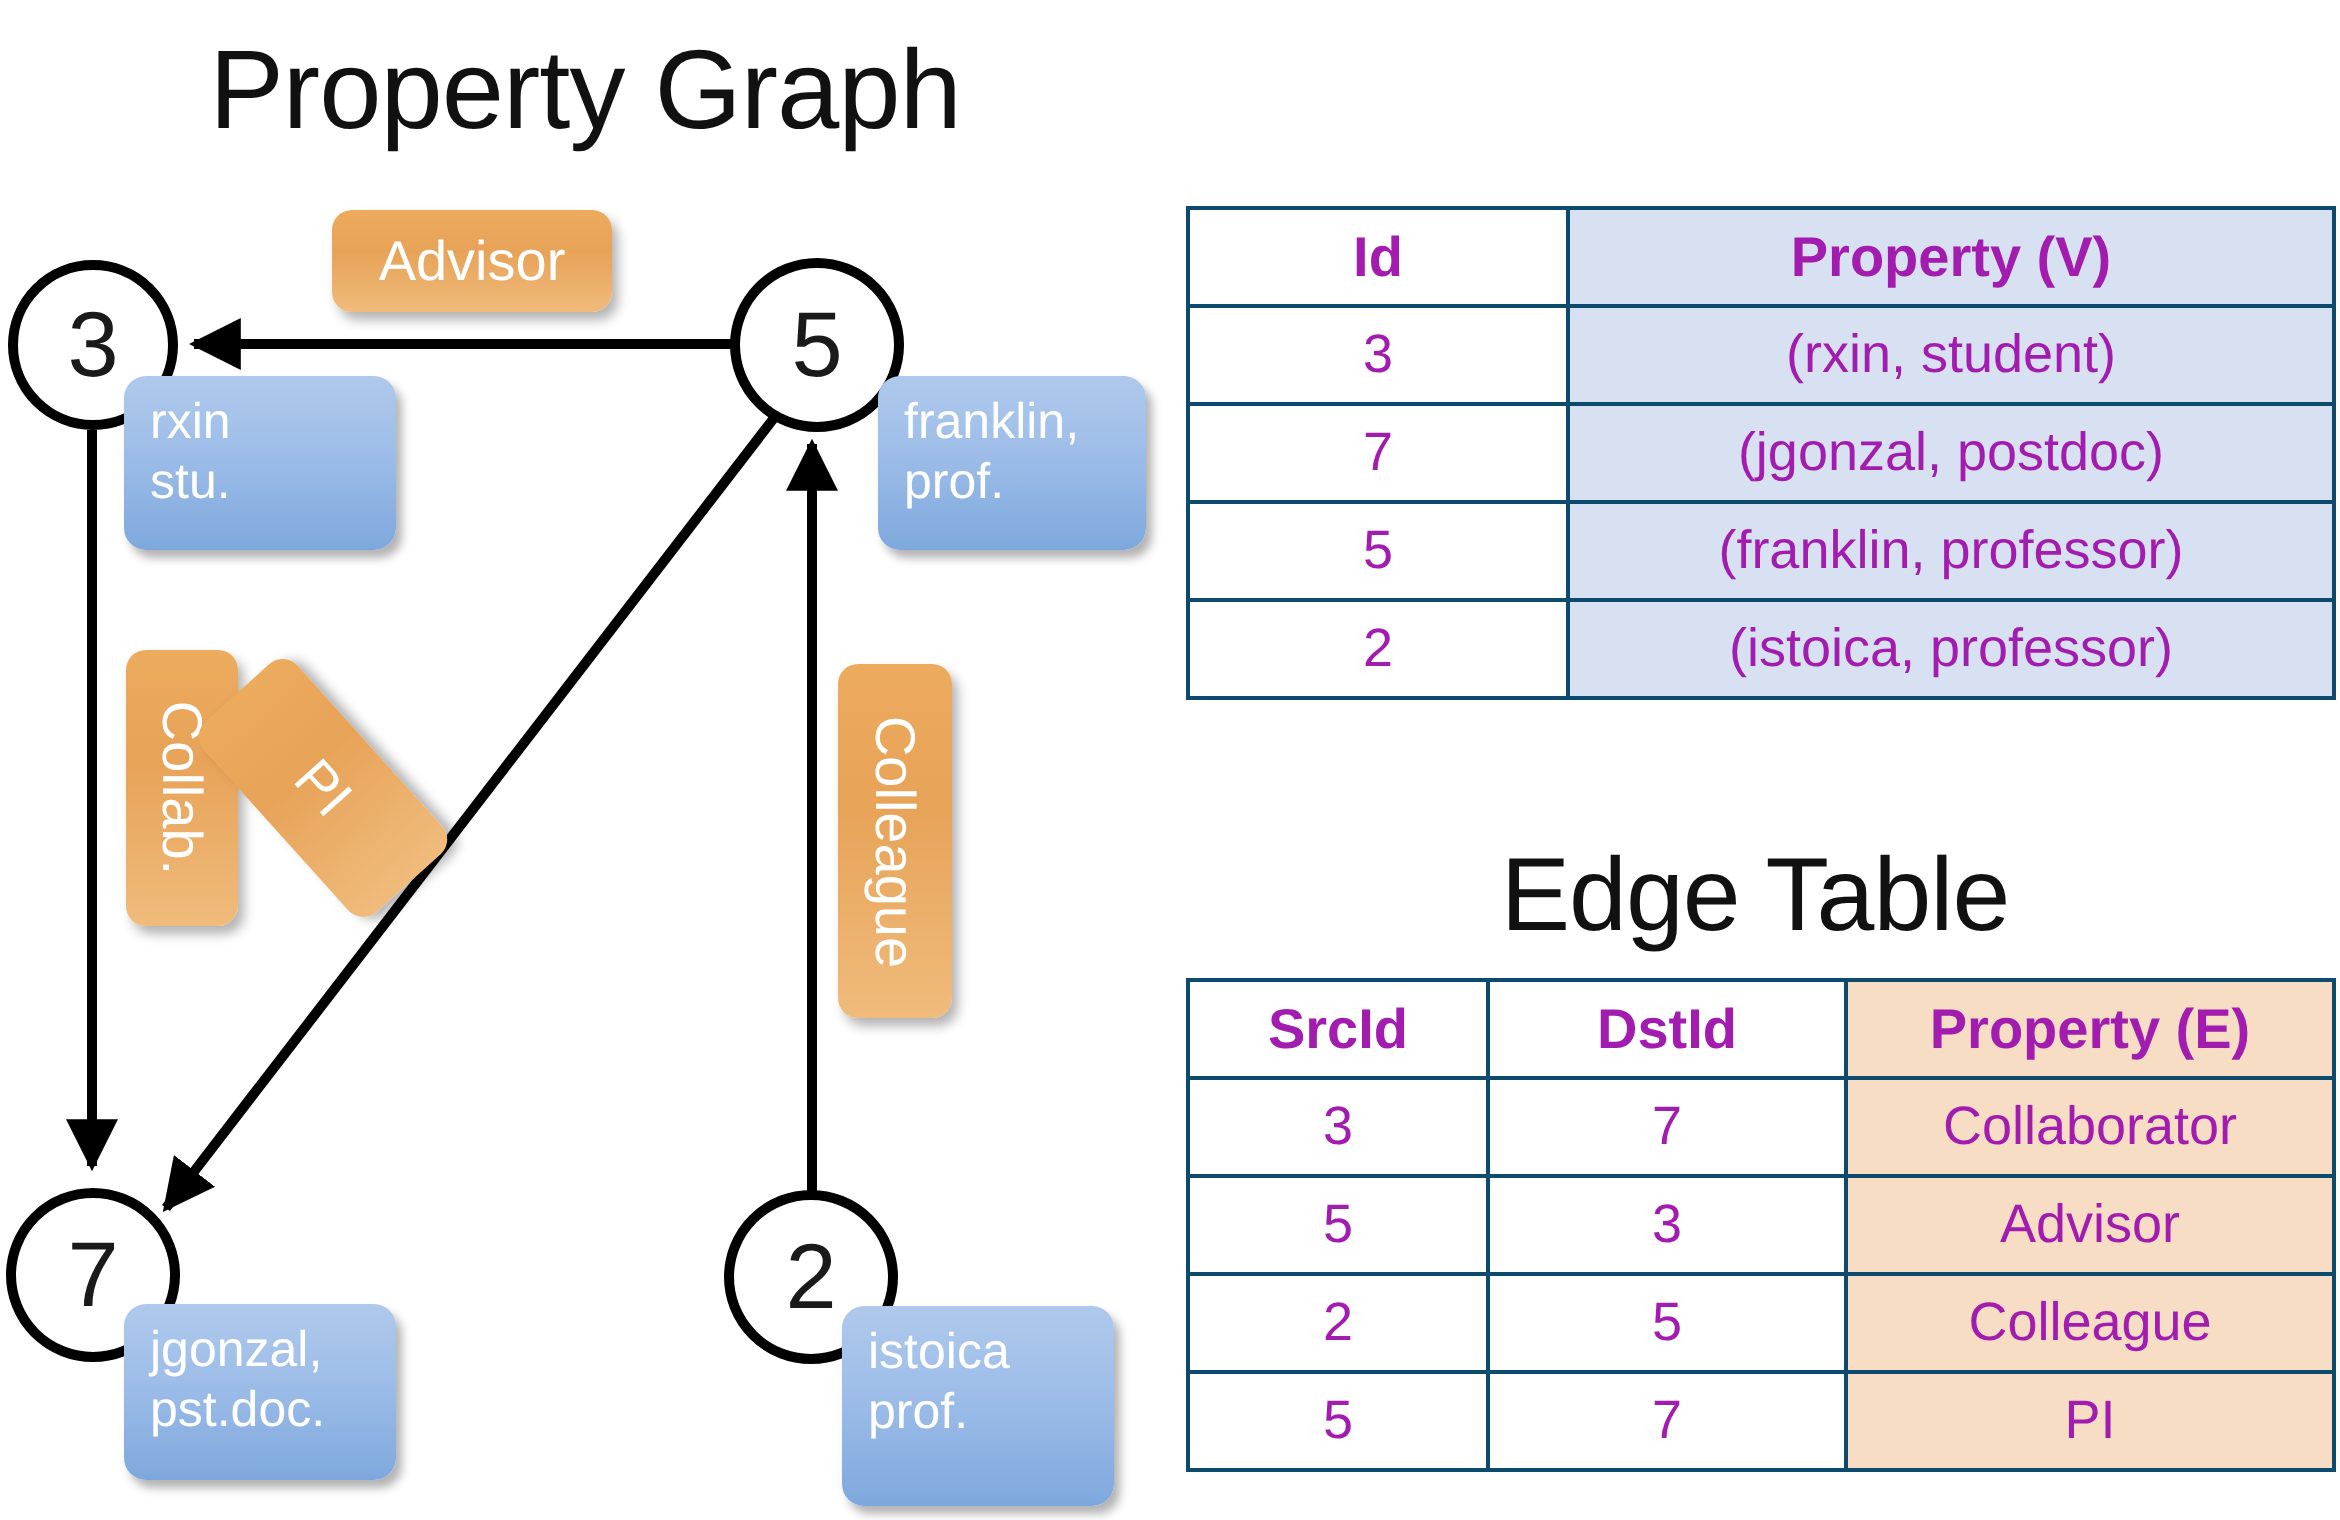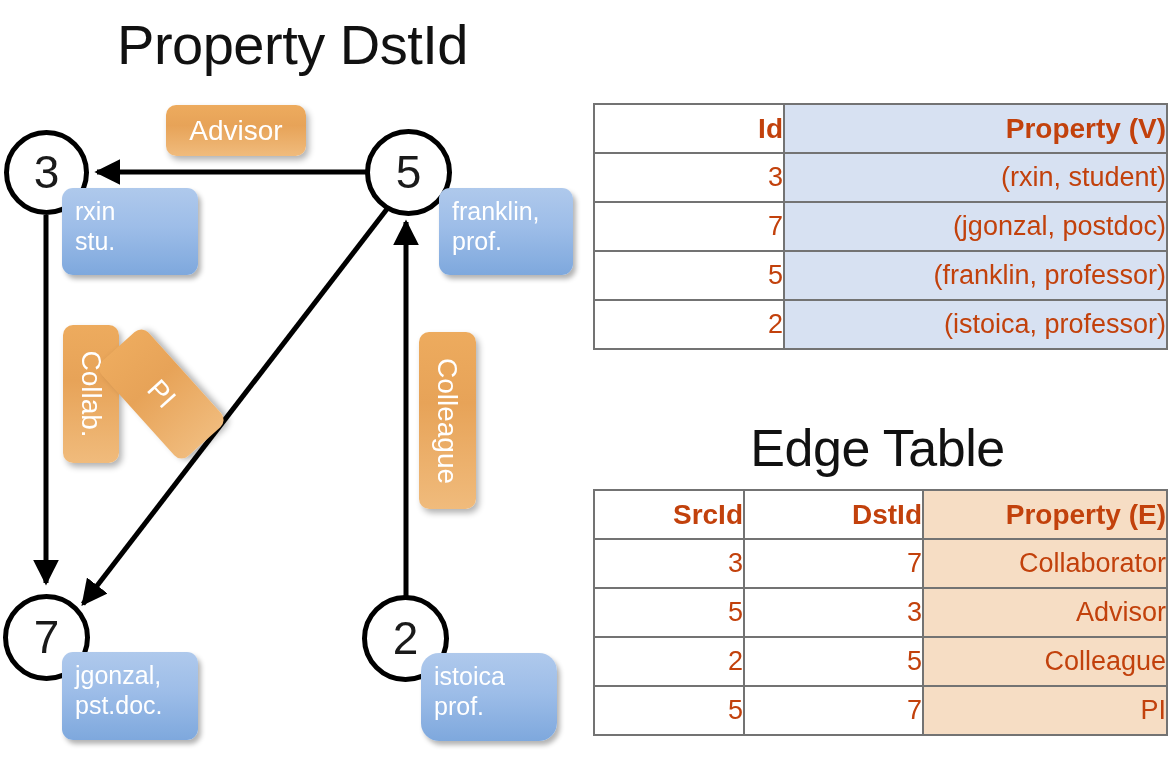--- a/index.html
+++ b/index.html
@@ -92,45 +92,45 @@
     display: block;
   }
 
   
   .tbl {
     position: absolute;
     border-collapse: collapse;
     table-layout: fixed;
   }
   .tbl td, .tbl th {
-    border: 2px solid #737373;
-    text-align: right;
+    border: 2px solid #0c4a6e;
+    text-align: center;
     font-weight: 400;
-    color: #c2410c;
+    color: #a21caf;
     padding: 0;
     height: 47px;
     font-size: 27px;
   }
   .tbl th { font-weight: bold; font-size: 28px; }
 
   #vertex-table { left: 593px; top: 103px; width: 575px; }
   #vertex-table .c-id   { width: 188px; background: #ffffff; }
   #vertex-table .c-prop { background: #d7e1f2; }
 
   #edge-table { left: 593px; top: 489px; width: 575px; }
   #edge-table .c-src  { width: 148px; background: #ffffff; }
   #edge-table .c-dst  { width: 177px; background: #ffffff; }
   #edge-table .c-prop { background: #f6ddc4; margin-top: 20px; }
 </style>
 </head>
 <body>
 
 <div id="canvas">
 
-  <div class="title" id="title-property-graph">Property DstId</div>
+  <div class="title" id="title-property-graph">Property Graph</div>
   <div class="title" id="title-edge-table">Edge Table</div>
 
   <div id="graph">
 
     <svg id="graph-svg" viewBox="0 0 585 760">
       <defs>
         <marker id="arrow" viewBox="0 0 10 10" refX="9" refY="5" markerWidth="5.2" markerHeight="5.2" orient="auto-start-reverse">
           <path d="M 0 0 L 10 5 L 0 10 z" fill="#000000"></path>
         </marker>
       </defs>
@@ -164,21 +164,21 @@
       <span>7</span>
     </div>
     <div class="vbox" style="left:62px; top:652px; width:136px; height:88px;">
       <div>jgonzal,</div>
       <div>pst.doc.</div>
     </div>
 
     <div class="node" style="left:362px; top:595px; width:87px; height:87px;">
       <span>2</span>
     </div>
-    <div class="vbox" style="left:421px; top:653px; width:136px; height:88px;border-radius:18px;">
+    <div class="vbox" style="left:421px; top:653px; width:136px; height:100px;">
       <div>istoica</div>
       <div>prof.</div>
     </div>
 
     <div class="ebox" style="left:166px; top:105px; width:140px; height:51px;">
       <span>Advisor</span>
     </div>
 
     <div class="ebox" style="left:63px; top:325px; width:56px; height:138px;">
       <span class="vert">Collab.</span>

